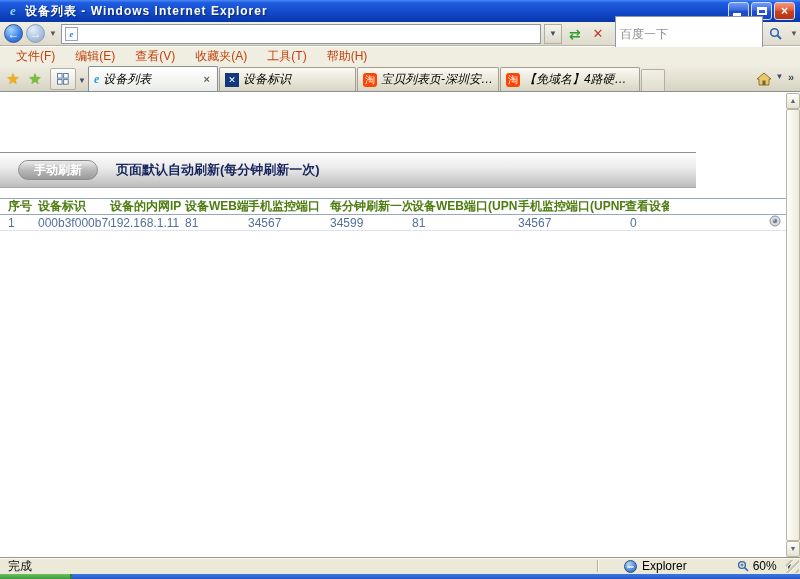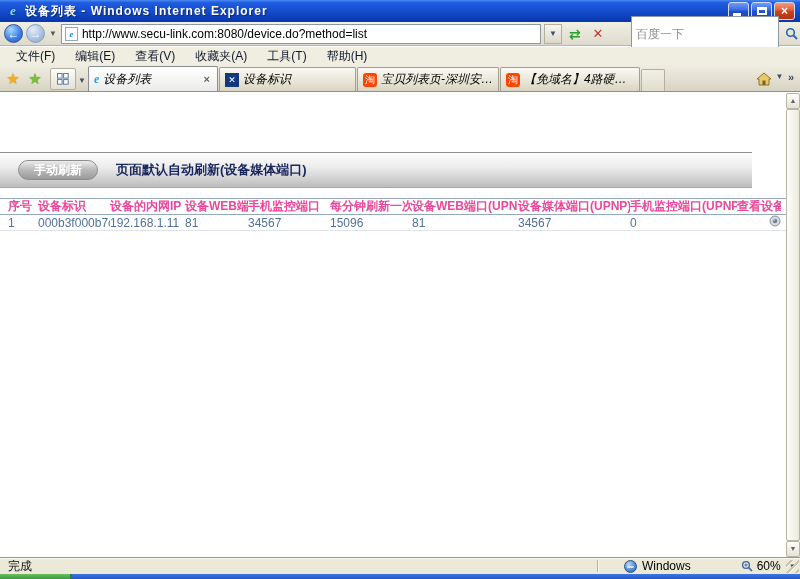--- a/index.html
+++ b/index.html
@@ -37,29 +37,29 @@
   .pageicon { width:13px; height:14px; border:1px solid #9aa5b2; background:#fdfdfd; flex:none;
     font:italic bold 9px/13px "Liberation Serif",serif; color:#2e8ae0; text-align:center; }
   .urltext { color:#000; font-size:12px; white-space:nowrap; }
   .fieldbtn { width:18px; height:20px; border:1px solid #b2afa0; background:linear-gradient(180deg,#f7f6ef,#dcd9ca);
     display:flex; align-items:center; justify-content:center; font-size:8px; color:#44506a; flex:none; }
   .toolbtn { width:20px; height:20px; display:flex; align-items:center; justify-content:center; flex:none;
     border:1px solid transparent; }
   .refresh-glyph { color:#2f9c2f; font-size:14px; font-weight:bold; line-height:1; }
   .stop-glyph { color:#c43a2a; font-size:13px; font-weight:bold; line-height:1; }
   .searchbox { flex:none; width:148px; height:36px; background:#fff; border:1px solid #8e98a4;
-    display:flex; align-items:center; margin-left:20px; }
+    display:flex; align-items:center; margin-left:4px; }
   .searchbox input { border:none; outline:none; flex:1; width:100px; height:16px; font-size:12px;
     font-family:inherit; color:#333; padding:0 4px; }
   .searchbox input::placeholder { color:#8c8c8c; }
 
   
   .menubar { position:absolute; top:47px; left:0; width:800px; height:18px; background:#f0eee1;
     display:flex; align-items:center; padding-left:8px; gap:4px; }
-  .menu-item { padding:1px 8px; color:#0f172a; }
+  .menu-item { padding:1px 8px; color:#c2410c; }
 
   
   .tabbar { position:absolute; top:65px; left:0; width:800px; height:27px;
     background:linear-gradient(180deg,#efede1 0%,#e3e0d1 55%,#d6d3c2 100%);
     border-bottom:1px solid #8b9097; display:flex; align-items:flex-end; padding:0 2px; }
   .favbtn { width:22px; height:24px; display:flex; align-items:center; justify-content:center; font-size:15px; }
   .star-gold { color:#f2b01c; text-shadow:0 0 1px #c07d08; }
   .star-add { color:#7cbf3a; text-shadow:0 0 1px #4c8c16; font-size:15px; }
   .quicktabs { width:26px; height:22px; margin:0 1px 1px 4px; border:1px solid #b2afa0; border-radius:2px;
     background:linear-gradient(180deg,#fdfdfa,#e4e1d2); display:flex; align-items:center; justify-content:center; }
@@ -86,33 +86,33 @@
   .banner { position:absolute; top:0; left:0; width:786px; height:59px; overflow:hidden;
     background:linear-gradient(100deg,#081634 0%,#0b1f4a 35%,#122c62 65%,#1b3a7c 100%); }
   .banner::before { content:""; position:absolute; inset:0;
     background:
       radial-gradient(ellipse 300px 60px at 58% 110%, rgba(90,130,210,.45), transparent 70%),
       linear-gradient(115deg, transparent 52%, rgba(120,160,230,.22) 56%, transparent 60%, rgba(120,160,230,.16) 65%, transparent 70%); }
   .banner-orange { position:absolute; bottom:0; left:0; width:100%; height:3px;
     background:linear-gradient(90deg,#b06a04 0%,#f5a41d 6%,#fac453 28%,#caa94e 45%,rgba(160,160,150,.25) 62%,rgba(40,60,100,0) 78%); }
   .logout { position:absolute; right:16px; bottom:9px; color:#fff; font-weight:bold; font-size:12px; }
 
-  .toolstrip { position:absolute; top:59px; left:0; width:752px; height:36px;
+  .toolstrip { position:absolute; top:59px; left:0; width:696px; height:36px;
     background:linear-gradient(180deg,#fcfcfc 0%,#ededed 40%,#d6d6d6 70%,#bcbcbc 100%);
     border-top:1px solid #8f8f8f; border-bottom:1px solid #a8a8a8;
     display:flex; align-items:center; }
   .manual-refresh { margin-left:18px; width:80px; height:20px; border-radius:10px; border:1px solid #8f8f8f;
     background:linear-gradient(180deg,#ececec 0%,#b9b9b9 50%,#9a9a9a 100%);
     color:#fff; font-weight:bold; font-size:12px; font-family:inherit; }
   .refresh-note { margin-left:18px; color:#17255c; font-weight:bold; font-size:13px; }
 
   .table-area { position:absolute; top:95px; left:0; width:786px; }
   .tr { display:flex; align-items:center; padding-left:8px; }
   .tr.head { border-top:1px solid #95a8c0; border-bottom:1px solid #95a8c0; height:17px; margin-top:10px; }
-  .tr.head .td { color:#ec4899; font-weight:bold; }
+  .tr.head .td { color:#4d7c0f; font-weight:bold; }
   .tr.data { height:16px; border-bottom:1px solid #e0e4ea; }
   .td { font-size:12px; color:#50719c; white-space:nowrap; overflow:hidden; flex:none; }
   .c0{width:30px}.c1{width:72px}.c2{width:75px}.c3{width:63px}.c4{width:82px}
   .c5{width:82px}.c6{width:106px}.c7{width:112px}.c8{width:107px}.c9{width:44px;text-align:right}
 
   
   .vscroll { position:absolute; top:0; right:0; width:14px; height:464px; background:#f3f1e8; }
   .sb-btn { position:absolute; left:0; width:14px; height:16px; border:1px solid #b9b5a3; border-radius:2px;
     background:linear-gradient(180deg,#fdfdfa,#e6e3d4); color:#57636f; font-size:7px; text-align:center; line-height:14px; }
   .sb-up { top:0; } .sb-down { bottom:0; }
@@ -161,21 +161,20 @@
         </span>
     </span>
   </div>
 
   <div class="navbar">
     <span class="navcircle back">←</span>
     <span class="navcircle fwd">→</span>
     <span class="nav-dd">▼</span>
     <span class="addressbox">
       <span class="pageicon">e</span>
-      <span class="urltext">http://www.secu-link.com:8080/device.do?method=list</span>
     </span>
     <span class="fieldbtn">▼</span>
     <span class="toolbtn">
         <span class="refresh-glyph">⇄</span>
       </span>
     <span class="toolbtn">
         <span class="stop-glyph">✕</span>
       </span>
     <span class="searchbox">
       <input type="text" placeholder="百度一下" style="">
@@ -243,43 +242,42 @@
       <span class="qt-dd">▼</span>
     </span>
     <span class="chevron">»</span>
   </div>
 
   <div class="content">
 
 
     <div class="toolstrip">
       <button class="manual-refresh">手动刷新</button>
-      <span class="refresh-note">页面默认自动刷新(设备媒体端口)</span>
+      <span class="refresh-note">页面默认自动刷新(每分钟刷新一次)</span>
     </div>
 
     <div class="table-area">
       <div class="tr head">
         <span class="td c0">序号</span>
         <span class="td c1">设备标识</span>
         <span class="td c2">设备的内网IP</span>
         <span class="td c3">设备WEB端口</span>
         <span class="td c4">手机监控端口</span>
         <span class="td c5">每分钟刷新一次</span>
         <span class="td c6">设备WEB端口(UPNP)</span>
-        <span class="td c7">设备媒体端口(UPNP)</span>
         <span class="td c8">手机监控端口(UPNP)</span>
         <span class="td c9">查看设备</span>
       </div>
       <div class="tr data">
         <span class="td c0">1</span>
         <span class="td c1">000b3f000b7c</span>
         <span class="td c2">192.168.1.11</span>
         <span class="td c3">81</span>
         <span class="td c4">34567</span>
-        <span class="td c5">15096</span>
+        <span class="td c5">34599</span>
         <span class="td c6">81</span>
         <span class="td c7">34567</span>
         <span class="td c8">0</span>
         <span class="td c9">
           <svg width="12" height="12" viewBox="0 0 12 12" style="display:inline-block">
             <circle cx="6" cy="6" r="5" fill="#d9dde2" stroke="#8a929c" stroke-width="1"></circle>
             <circle cx="6" cy="6" r="2.3" fill="#76828e"></circle>
             <circle cx="5" cy="5" r="0.8" fill="#e8ecf0"></circle>
           </svg>
         </span>
@@ -291,21 +289,21 @@
       <div class="sb-thumb"></div>
       <div class="sb-btn sb-down">▼</div>
     </div>
   </div>
 
   <div class="statusbar">
     <span class="status-text">完成</span>
     <span class="sb-sep sep1"></span>
     <span class="zone">
       <span class="globe"></span>
-      <span>Windows</span>
+      <span>Explorer</span>
     </span>
     <span class="zoomctl">
       <svg width="12" height="12" viewBox="0 0 12 12">
         <circle cx="5" cy="5" r="3.4" fill="none" stroke="#3a66a8" stroke-width="1.4"></circle>
         <line x1="7.6" y1="7.6" x2="11" y2="11" stroke="#3a66a8" stroke-width="1.6"></line>
         <line x1="3.4" y1="5" x2="6.6" y2="5" stroke="#3a66a8" stroke-width="1"></line>
         <line x1="5" y1="3.4" x2="5" y2="6.6" stroke="#3a66a8" stroke-width="1"></line>
       </svg>
       <span>60%</span>
       <span class="zoom-dd">▼</span>

